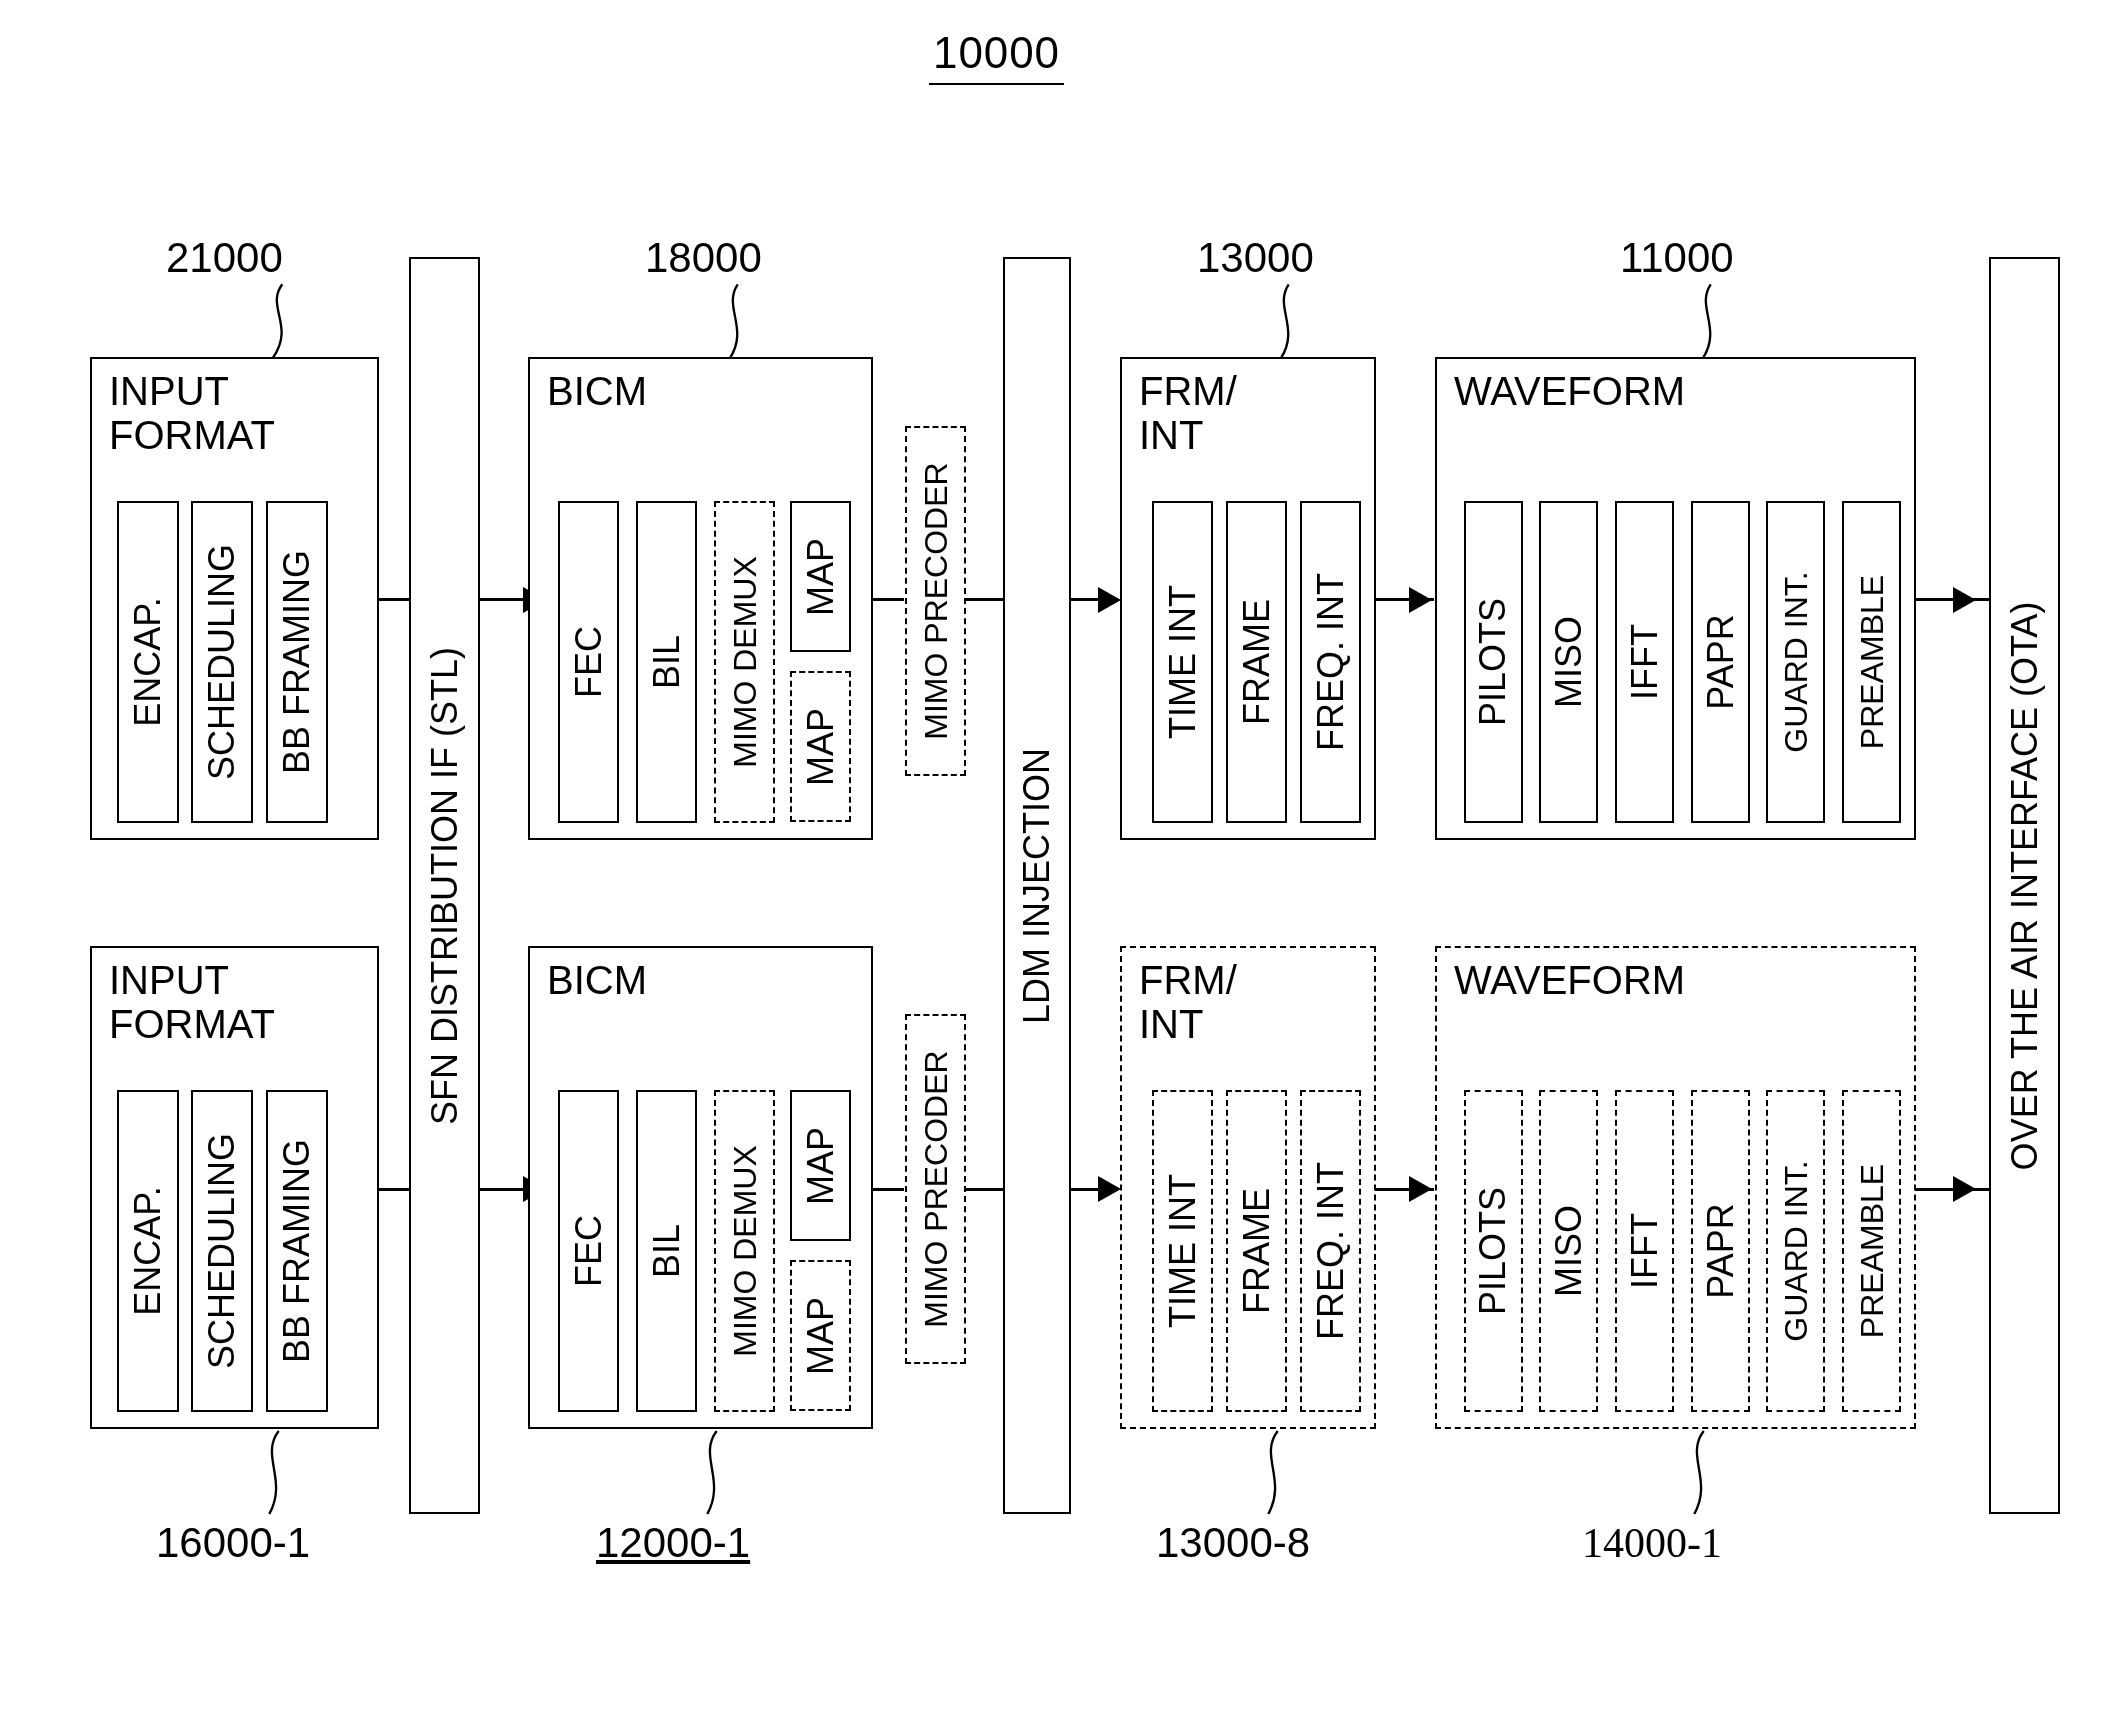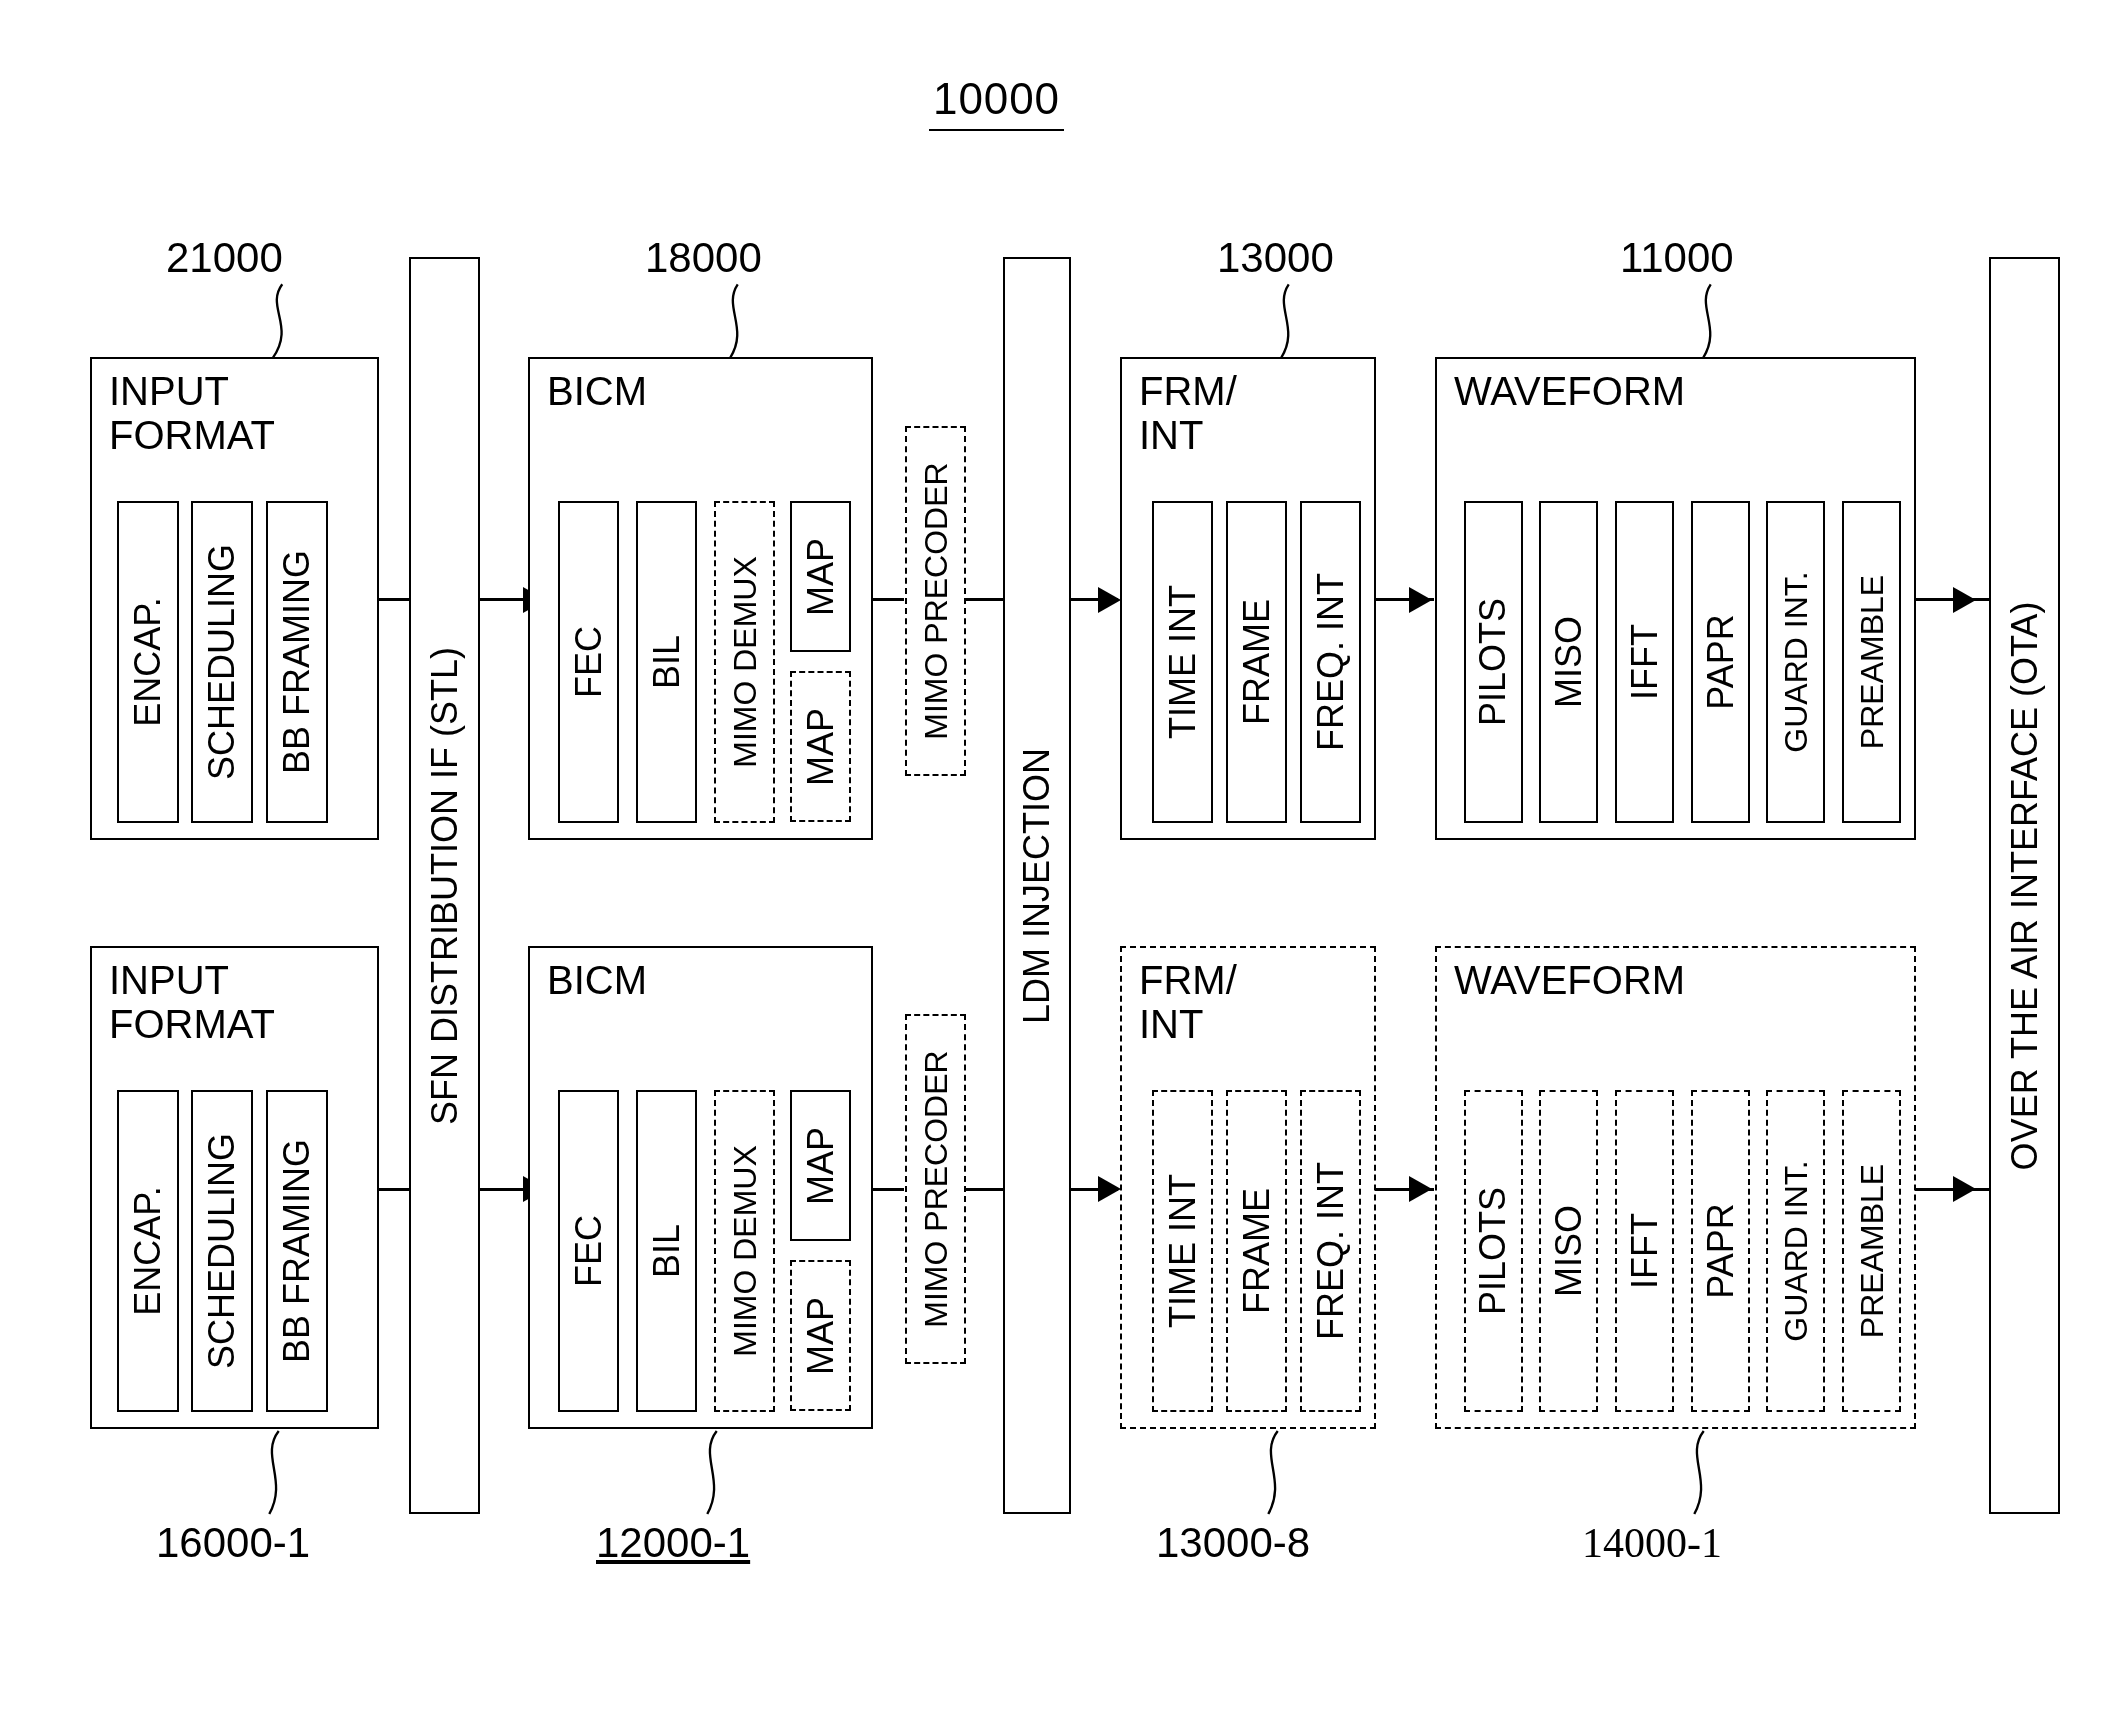--- a/index.html
+++ b/index.html
@@ -7,21 +7,21 @@
     width:2117px;height:1731px;
     font-family:"Liberation Sans","DejaVu Sans",sans-serif;
     color:#000;overflow:hidden;position:relative;
   }
   .stage{position:absolute;left:0;top:0;width:2117px;height:1731px;}
   .abs{position:absolute;box-sizing:border-box;}
 
   
   #fig-title{
     left:0;top:28px;width:1993px;text-align:center;
-    font-size:44px;letter-spacing:0.9px;margin-top:46px;
+    font-size:44px;letter-spacing:0.9px;
   }
   #fig-title span{border-bottom:2.8px solid #000;padding:0 3.8px 5.7px 3.8px;}
 
   
   .refnum{font-size:42px;white-space:nowrap;}
 
   
   .box{border:2.8px solid #000;background:#fff;}
   .box.dash{border:2.8px dashed #000;}
   .innerbox{border:2.8px solid #000;background:#fff;}
@@ -126,21 +126,21 @@
 
   <div class="abs hline" style="left:965px;top:598px;width:38px;"></div>
 
   <div class="abs vbar" style="left:1003px;top:257px;width:68px;height:1257px;">
     <div class="vlabel">LDM INJECTION</div>
   </div>
 
   <div class="abs hline" style="left:1071px;top:598px;width:47px;"></div>
   <div class="abs arrowhead" style="left:1098px;top:587px;"></div>
 
-  <div class="abs refnum" style="left:1197px;top:234px;margin-left:20px;">13000</div>
+  <div class="abs refnum" style="left:1197px;top:234px;">13000</div>
   <svg class="leader" style="left:1251px;top:284px;width:66px;height:76px;" viewBox="0 0 70 80" width="66" height="76">
     <path d="M 40 0 C 24 24, 52 46, 32 78"></path>
   </svg>
 
   <div class="abs box" style="left:1120px;top:357px;width:256px;height:483px;">
     <div class="grp-title">FRM/
 INT</div>
     <div class="abs innerbox" style="left:30px;top:142px;width:61px;height:322px;">
       <div class="vlabel">TIME INT</div>
     </div>

